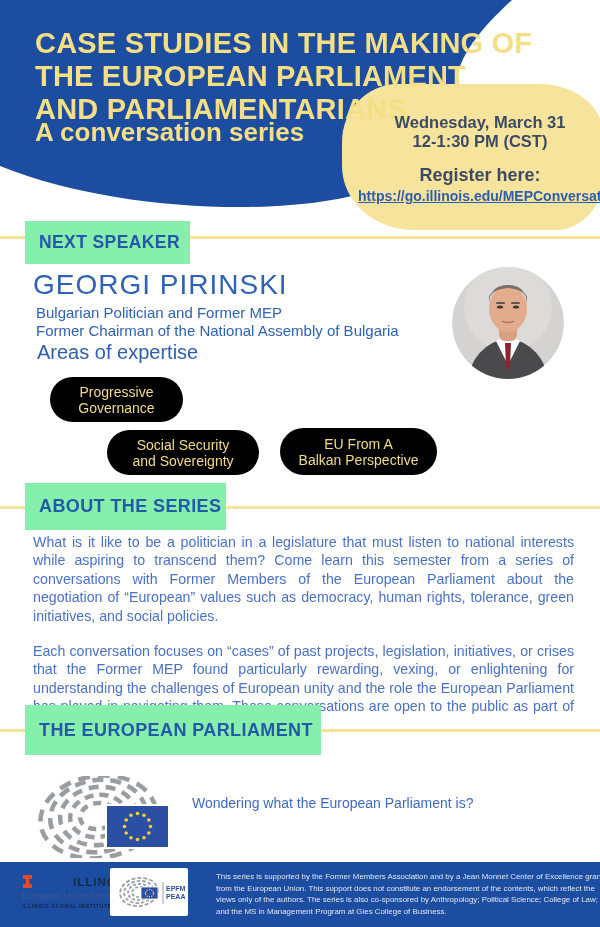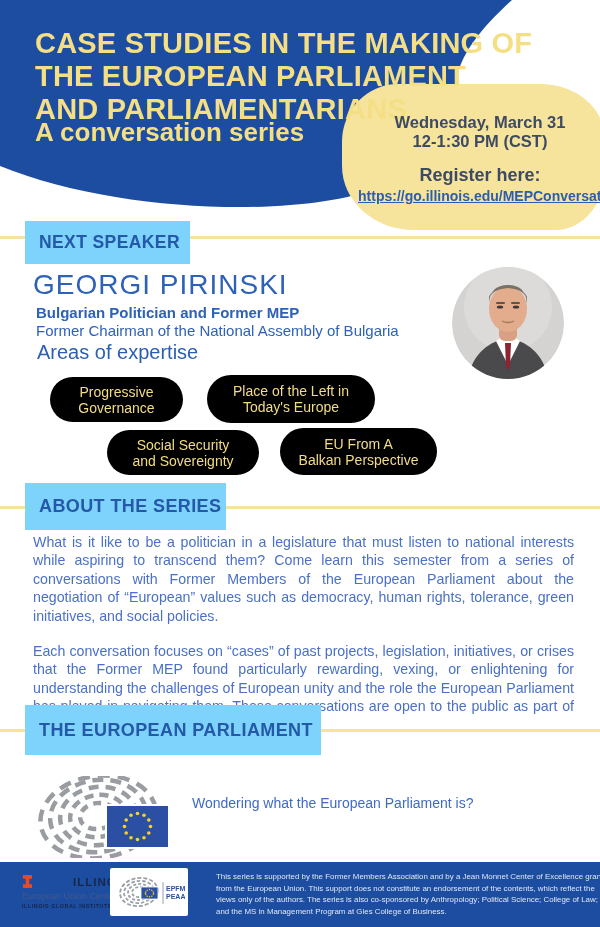--- a/index.html
+++ b/index.html
@@ -16,28 +16,28 @@
   .title{position:absolute;left:35px;top:27px;color:#f5df85;font-weight:700;
     font-size:29px;line-height:33px;letter-spacing:.2px;}
   .subtitle{position:absolute;left:35px;top:117px;color:#f5df85;font-weight:700;font-size:26px;}
   .datebox{position:absolute;left:358px;top:113px;width:244px;text-align:center;color:#3d4a63;}
   .datebox .dline{font-size:16.5px;font-weight:700;line-height:19px;}
   .datebox .reg{font-size:18px;font-weight:700;margin-top:14px;}
   .datebox .reg-link{display:inline-block;margin-top:2px;font-size:14px;font-weight:700;
     color:#2c5db0;text-decoration:underline;}
   
   .rule{position:absolute;left:0;width:600px;height:3px;background:#f7e49c;}
-  .banner{position:absolute;background:#7dd3fc;display:flex;align-items:center;
+  .banner{position:absolute;background:#86efac;display:flex;align-items:center;
     padding-left:14px;box-sizing:border-box;color:#2458a8;font-weight:700;letter-spacing:.4px;}
   .banner-next{left:25px;top:221px;width:165px;height:43px;font-size:17.5px;}
   .banner-about{left:25px;top:483px;width:201px;height:47px;font-size:18px;}
   .banner-ep{left:25px;top:705px;width:296px;height:50px;font-size:18px;}
   
   .sp-name{position:absolute;left:33px;top:269px;font-size:28px;color:#2e62b6;letter-spacing:1px;font-weight:400;}
-  .sp-role1{position:absolute;left:36px;top:304px;font-size:15px;color:#2e62b6;font-weight:700;}
+  .sp-role1{position:absolute;left:36px;top:304px;font-size:15px;color:#2e62b6;font-weight:400;}
   .sp-role2{position:absolute;left:36px;top:322px;font-size:15px;color:#2e62b6;font-weight:400;}
   .sp-exp{position:absolute;left:37px;top:341px;font-size:20px;color:#2d5fb0;font-weight:400;}
   .photo{position:absolute;left:452px;top:267px;width:112px;height:112px;border-radius:50%;overflow:hidden;}
   .pill{position:absolute;background:#000000;border-radius:24px;color:#f2dc86;
     display:flex;align-items:center;justify-content:center;text-align:center;
     font-size:14px;font-weight:500;line-height:16px;white-space:pre-line;}
   .pill1{left:50px;top:377px;width:133px;height:45px;}
   .pill2{left:207px;top:375px;width:168px;height:48px;}
   .pill3{left:107px;top:430px;width:152px;height:45px;}
   .pill4{left:280px;top:428px;width:157px;height:47px;}
@@ -109,22 +109,20 @@
       <ellipse cx="48" cy="40" rx="3.2" ry="1.6" fill="#3c3a38"></ellipse>
       <ellipse cx="64" cy="40" rx="3.2" ry="1.6" fill="#3c3a38"></ellipse>
       <rect x="44" y="35" width="9" height="2" rx="1" fill="#5c554e"></rect>
       <rect x="59" y="35" width="9" height="2" rx="1" fill="#5c554e"></rect>
       <path d="M50,54 C53,56 59,56 62,54" stroke="#a97a5e" stroke-width="1.5" fill="none"></path>
     </svg>
   </div>
 
   <div class="pill pill1">Progressive
 Governance</div>
-  <div class="pill pill2">Place of the Left in
-Today's Europe</div>
   <div class="pill pill3">Social Security
 and Sovereignty</div>
   <div class="pill pill4">EU From A
 Balkan Perspective</div>
 
   <div class="rule" style="top:506px"></div>
   <div class="banner banner-about">
     <span>ABOUT THE SERIES</span>
   </div>
   <div class="about-text">

